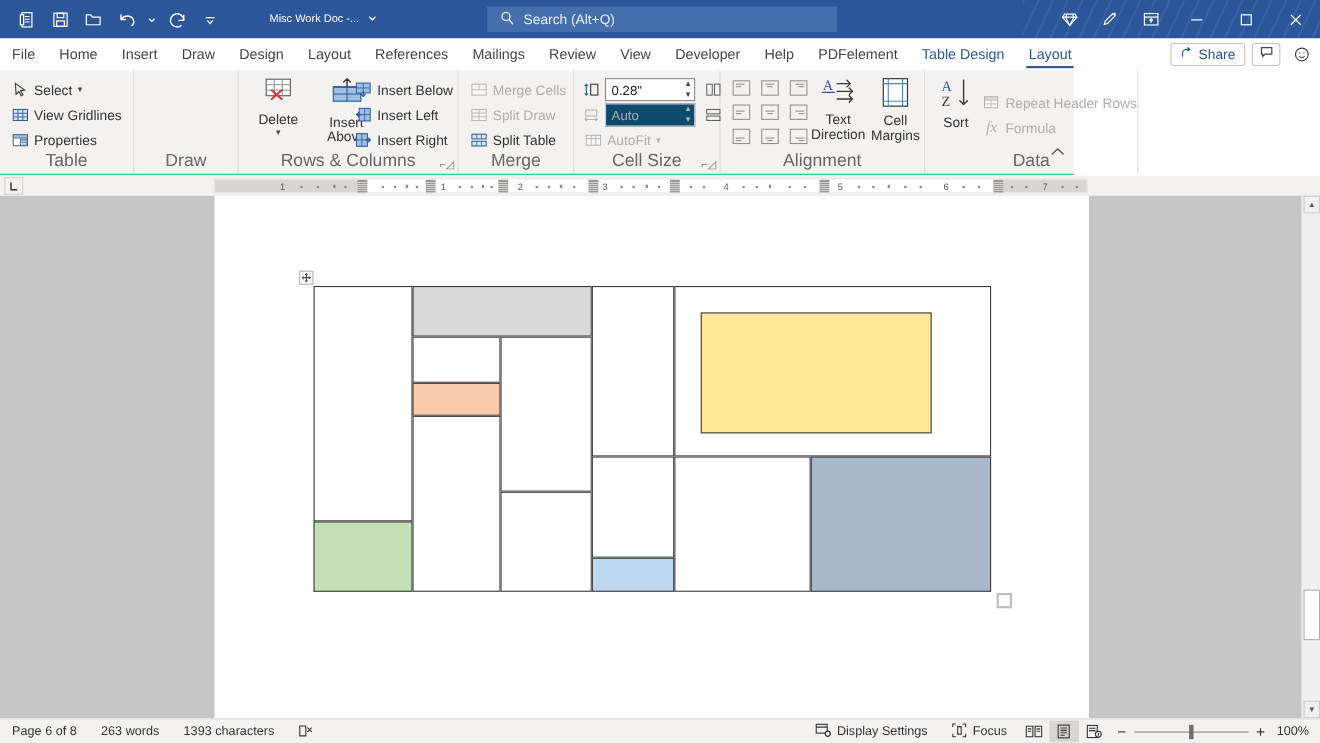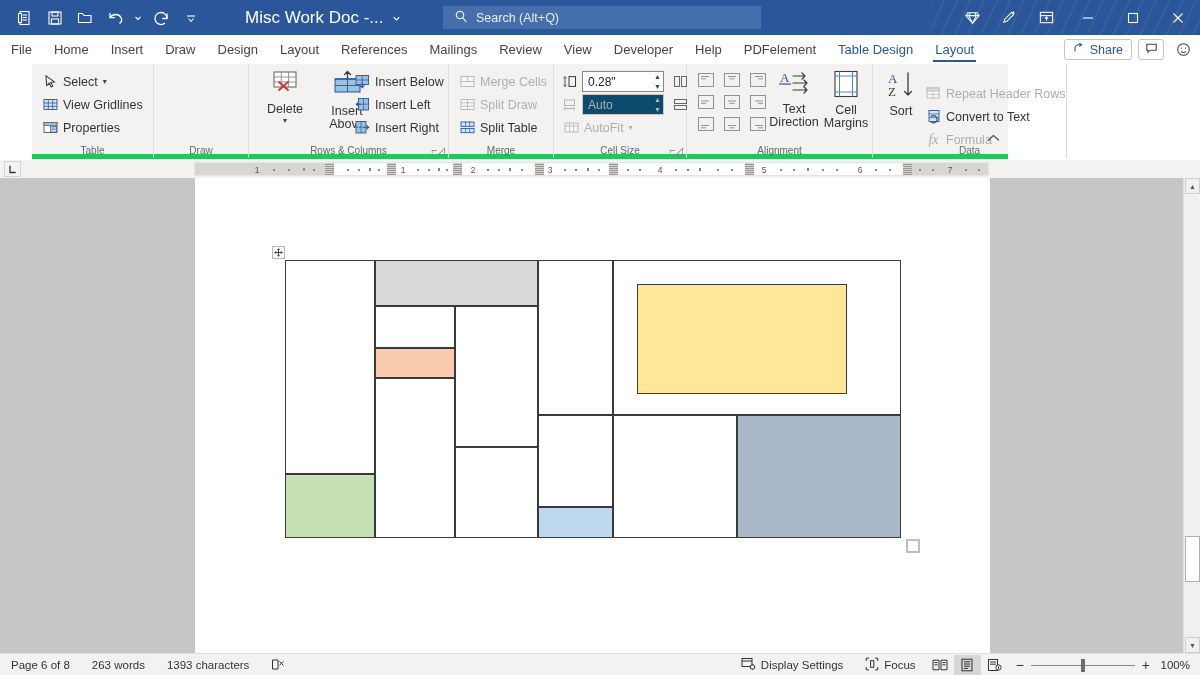--- a/index.html
+++ b/index.html
@@ -21,21 +21,21 @@
   .tb-qat { display: flex; align-items: center; gap: 0px; padding-left: 10px; }
   .qat-btn {
     width: 30px; height: 28px; display: flex; align-items: center; justify-content: center;
     color: #ffffff;
   }
   .qat-btn svg { display: block; }
   .qat-small { width: 16px; }
   .tb-doctitle {
     position: absolute; left: 245px; top: 0; height: 35px;
     display: flex; align-items: center; gap: 8px;
-    color: #ffffff; font-size: 17px;
+    color: #ffffff; font-size: 10px;
     white-space: nowrap;
   }
   .tb-search {
     position: absolute; left: 443px; top: 6px; width: 318px; height: 23px;
     background: #456ead;
     display: flex; align-items: center; gap: 8px; padding-left: 10px;
     color: #e9eef7; font-size: 12.5px;
     border: 1px solid #456ead;
   }
   .tb-right {
@@ -90,30 +90,29 @@
     display: flex; align-items: center; justify-content: center;
     border: 1px solid #c8c6c4; border-radius: 3px;
     height: 21px; width: 26px; background: #fff; color: #444;
   }
   .smiley-btn { width: 26px; height: 21px; display:flex; align-items:center; justify-content:center; color:#444; }
 
   
   .ribbon {
     position: absolute; left: 0; top: 64px; width: 976px; height: 95px;
     background: #f3f2f1;
-    border-bottom: 5px solid #22c55e;
-    margin-left: 32px;
+    border-bottom: 1px solid #22c55e;
   }
   .rgroup {
     position: absolute; top: 0; height: 94px;
     border-right: 1px solid #e0dedc;
   }
   .rgroup-label {
     position: absolute; bottom: 2px; left: 0; right: 0; text-align: center;
-    font-size: 10px; color: #666666;
+    font-size: 16px; color: #666666;
   }
   .rgroup-dialog {
     position: absolute; bottom: 2px; right: 3px; font-size: 10px; color: #777;
   }
   .ritem {
     display: flex; align-items: center; gap: 4px;
     font-size: 12.5px; color: #333333; height: 23px;
     padding-left: 2px; white-space: nowrap;
   }
   .ritem.disabled { color: #b0aeac; }
@@ -721,31 +720,20 @@
           <span class="ricon">
             <svg width="15" height="15" viewBox="0 0 15 15">
               <rect x="1" y="2" width="12" height="10" fill="#f7f7f7" stroke="#b6b4b2" stroke-width="0.9"></rect>
               <rect x="1" y="2" width="12" height="3" fill="#dcdad8" stroke="#b6b4b2" stroke-width="0.7"></rect>
               <line x1="1" y1="8.5" x2="13" y2="8.5" stroke="#b6b4b2" stroke-width="0.7"></line>
               <line x1="7" y1="5" x2="7" y2="12" stroke="#b6b4b2" stroke-width="0.7"></line>
             </svg>
           </span>
           <span>Repeat Header Rows</span>
         </div>
-        <div class="ritem">
-          <span class="ricon">
-            <svg width="15" height="15" viewBox="0 0 15 15">
-              <rect x="3" y="1.5" width="10" height="11" fill="#d6e6f7" stroke="#2b579a" stroke-width="0.9"></rect>
-              <line x1="3" y1="5" x2="13" y2="5" stroke="#2b579a" stroke-width="0.7"></line>
-              <line x1="3" y1="8.7" x2="13" y2="8.7" stroke="#2b579a" stroke-width="0.7"></line>
-              <path d="M5 12.8a3.6 3.6 0 1 0 0-5" fill="none" stroke="#2b579a" stroke-width="1.3"></path>
-            </svg>
-          </span>
-          <span>Convert to Text</span>
-        </div>
         <div class="ritem disabled">
           <span class="ricon" style="font-style:italic; font-family:'Liberation Serif',serif; font-size:14px; color:#b0aeac;">fx</span>
           <span>Formula</span>
         </div>
       </div>
       <div class="rgroup-label">Data</div>
     </div>
 
     <div class="collapse-ribbon">
       <svg width="13" height="10" viewBox="0 0 13 10" fill="none" stroke="#555" stroke-width="1.3">

